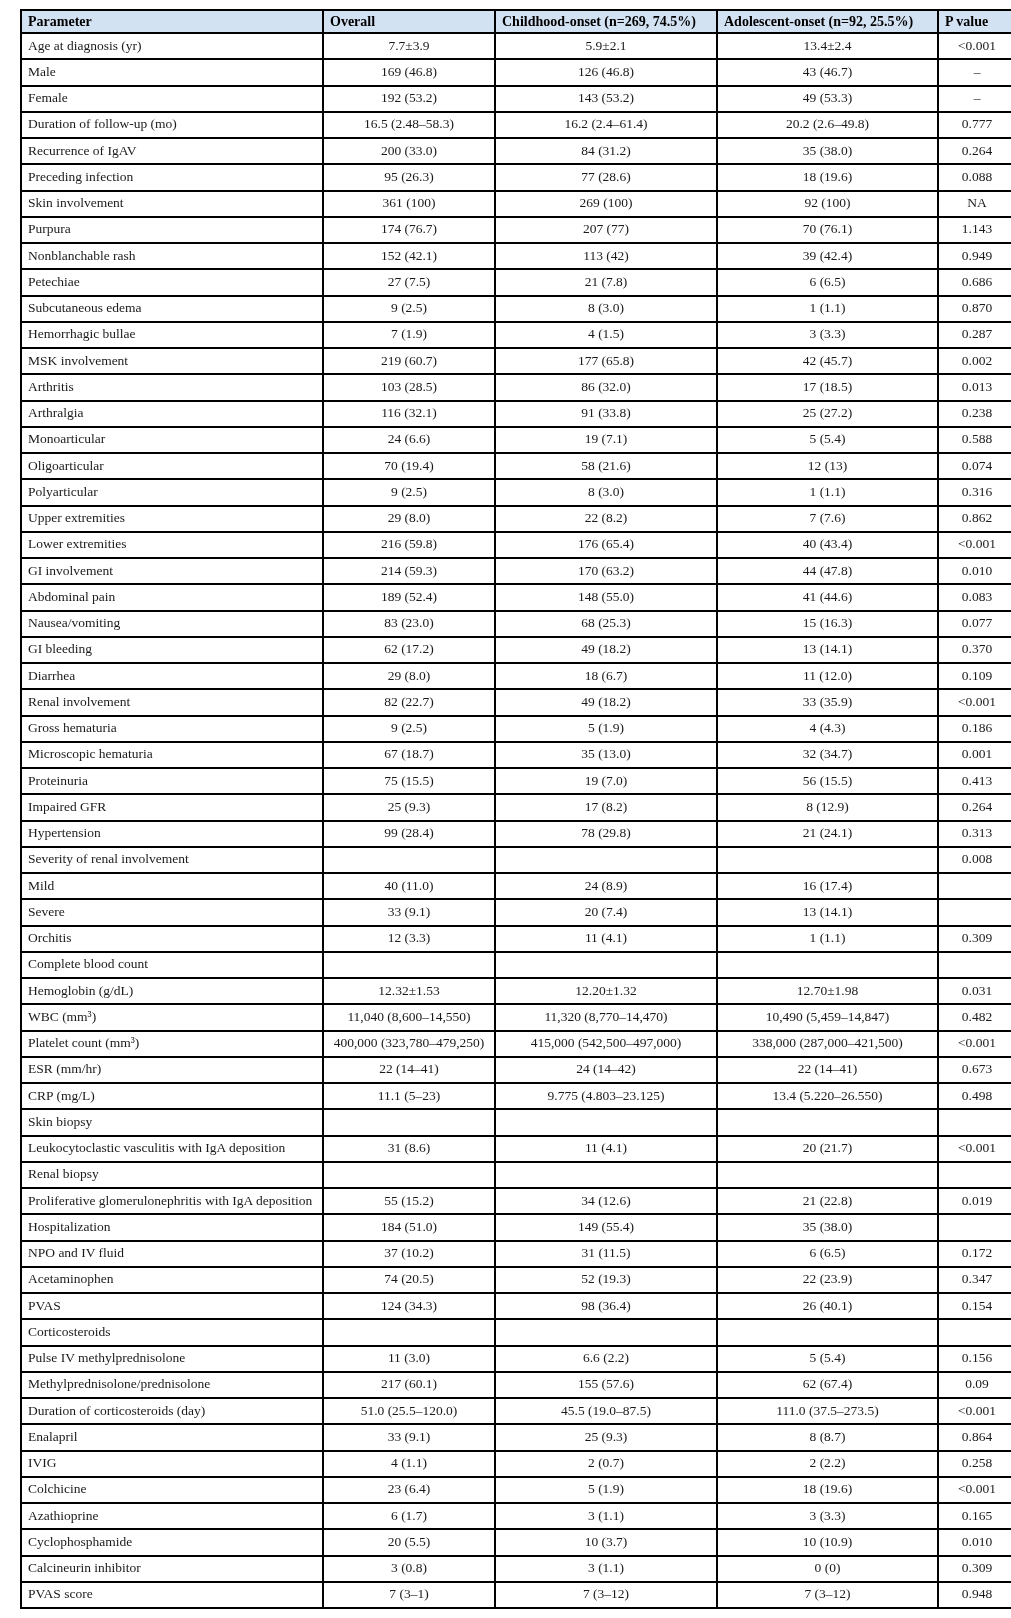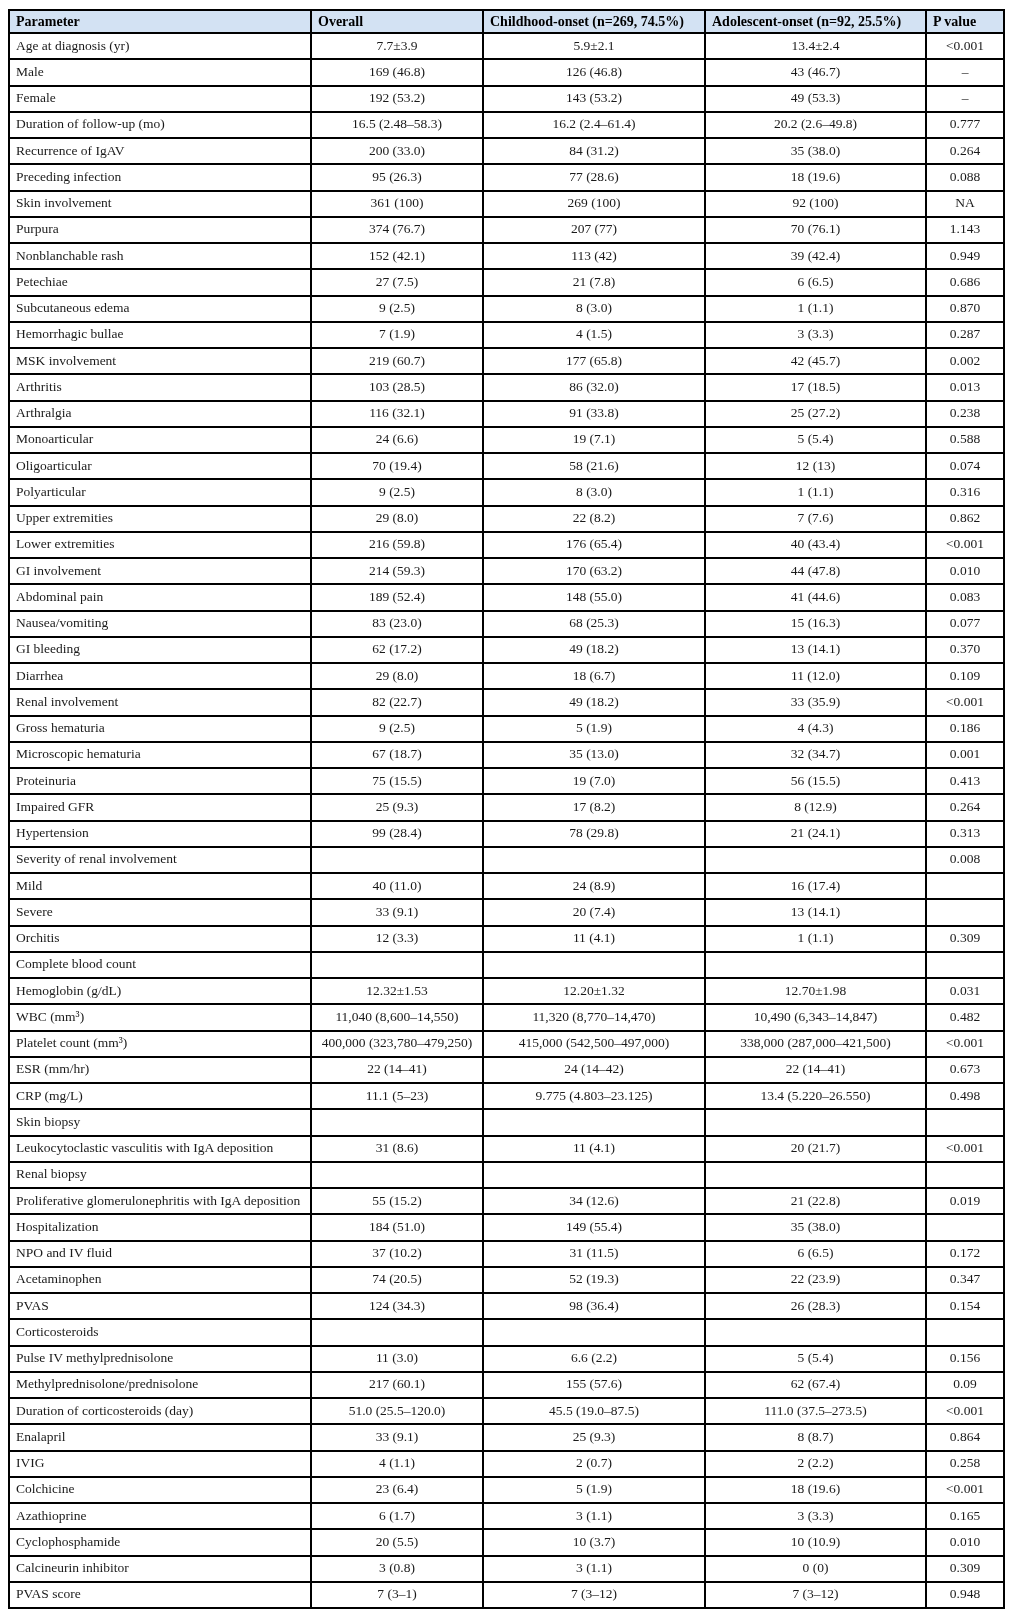--- a/index.html
+++ b/index.html
@@ -6,21 +6,21 @@
     margin: 0;
     padding: 0;
     background: #ffffff;
     width: 1011px;
     font-family: "Liberation Serif", "DejaVu Serif", serif;
   }
   .page {
     width: 1011px;
     height: 1618px;
     box-sizing: border-box;
-    padding: 9px 8px;
+    padding: 9px 20px;
     background: #ffffff;
   }
   table.data-table {
     border-collapse: collapse;
     table-layout: fixed;
     width: 995px;
     height: 1600px;
   }
   table.data-table th,
   table.data-table td {
@@ -116,21 +116,21 @@
         </tr>
         <tr>
           <td class="col-param">Skin involvement</td>
           <td>361 (100)</td>
           <td>269 (100)</td>
           <td>92 (100)</td>
           <td>NA</td>
         </tr>
         <tr>
           <td class="col-param">Purpura</td>
-          <td>374 (76.7)</td>
+          <td>174 (76.7)</td>
           <td>207 (77)</td>
           <td>70 (76.1)</td>
           <td>1.143</td>
         </tr>
         <tr>
           <td class="col-param">Nonblanchable rash</td>
           <td>152 (42.1)</td>
           <td>113 (42)</td>
           <td>39 (42.4)</td>
           <td>0.949</td>
@@ -328,21 +328,21 @@
           <td class="col-param">Hemoglobin (g/dL)</td>
           <td>12.32±1.53</td>
           <td>12.20±1.32</td>
           <td>12.70±1.98</td>
           <td>0.031</td>
         </tr>
         <tr>
           <td class="col-param">WBC (mm³)</td>
           <td>11,040 (8,600–14,550)</td>
           <td>11,320 (8,770–14,470)</td>
-          <td>10,490 (6,343–14,847)</td>
+          <td>10,490 (5,459–14,847)</td>
           <td>0.482</td>
         </tr>
         <tr>
           <td class="col-param">Platelet count (mm³)</td>
           <td>400,000 (323,780–479,250)</td>
           <td>415,000 (542,500–497,000)</td>
           <td>338,000 (287,000–421,500)</td>
           <td>&lt;0.001</td>
         </tr>
         <tr>
@@ -405,21 +405,21 @@
           <td class="col-param">Acetaminophen</td>
           <td>74 (20.5)</td>
           <td>52 (19.3)</td>
           <td>22 (23.9)</td>
           <td>0.347</td>
         </tr>
         <tr>
           <td class="col-param">PVAS</td>
           <td>124 (34.3)</td>
           <td>98 (36.4)</td>
-          <td>26 (28.3)</td>
+          <td>26 (40.1)</td>
           <td>0.154</td>
         </tr>
         <tr>
           <td class="col-param">Corticosteroids</td>
           <td></td>
           <td></td>
           <td></td>
           <td></td>
         </tr>
         <tr>

